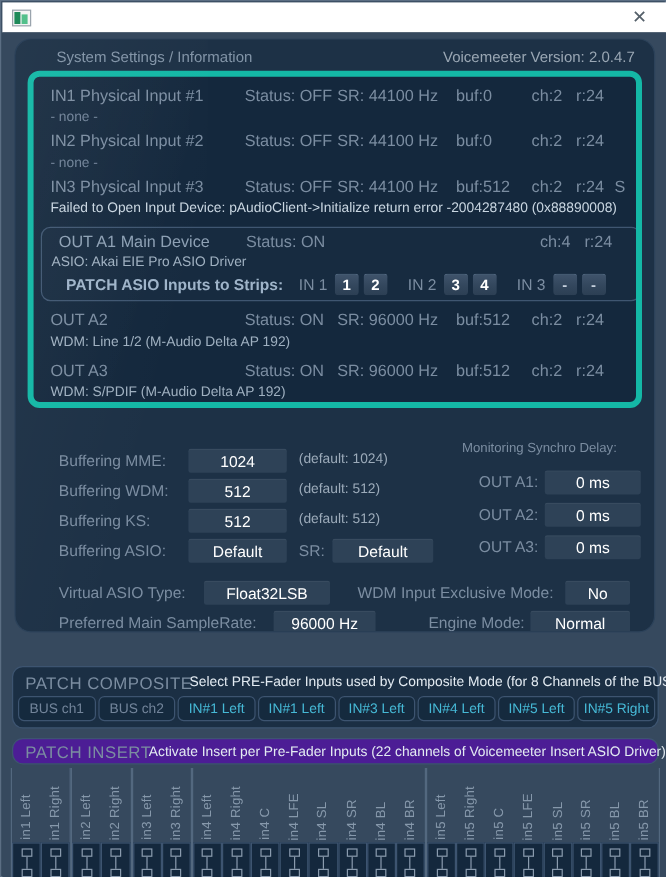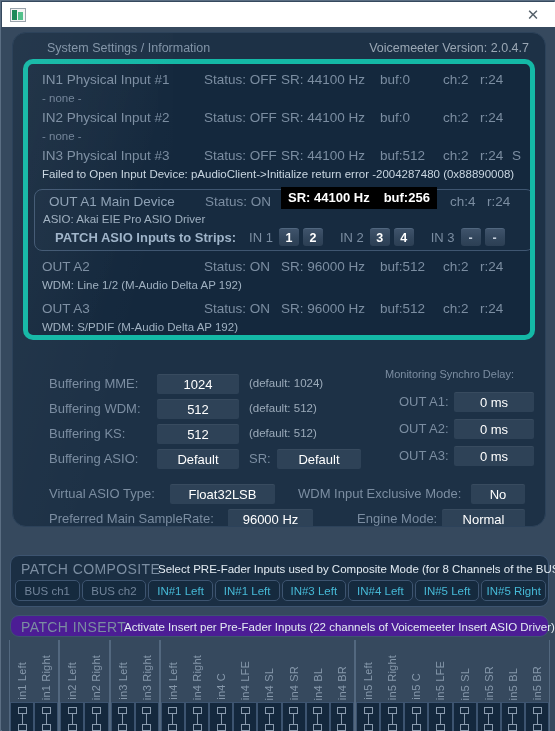--- a/index.html
+++ b/index.html
@@ -432,21 +432,20 @@
         </div>
         <div class="dev-err" style="top:104px;">Failed to Open Input Device: pAudioClient-&gt;Initialize return error -2004287480 (0x88890008)</div>
 
         <div id="a1-block">
           <div class="dev-row" style="top:4px;left:-6px;">
             <span class="dev-name" style="left:20px;color:#8da0b4;">OUT A1 Main Device</span>
             <span class="dev-status">Status: ON</span>
             <span class="dev-ch" style="left:421px;">ch:4</span>
             <span class="dev-r" style="left:458px;">r:24</span>
           </div>
-          <div class="hl-sr"><span>SR: 44100 Hz</span><span class="gap"></span><span>buf:256</span></div>
           <div class="dev-sub" style="top:23px;left:8px;">ASIO: Akai EIE Pro ASIO Driver</div>
 
           <div class="patch-asio-row">
             <span>PATCH ASIO Inputs to Strips:</span>
             <span class="lbl-in">IN 1</span>
             <span class="strip-btn">1</span>
             <span class="strip-btn">2</span>
             <span class="lbl-in">IN 2</span>
             <span class="strip-btn">3</span>
             <span class="strip-btn">4</span>

